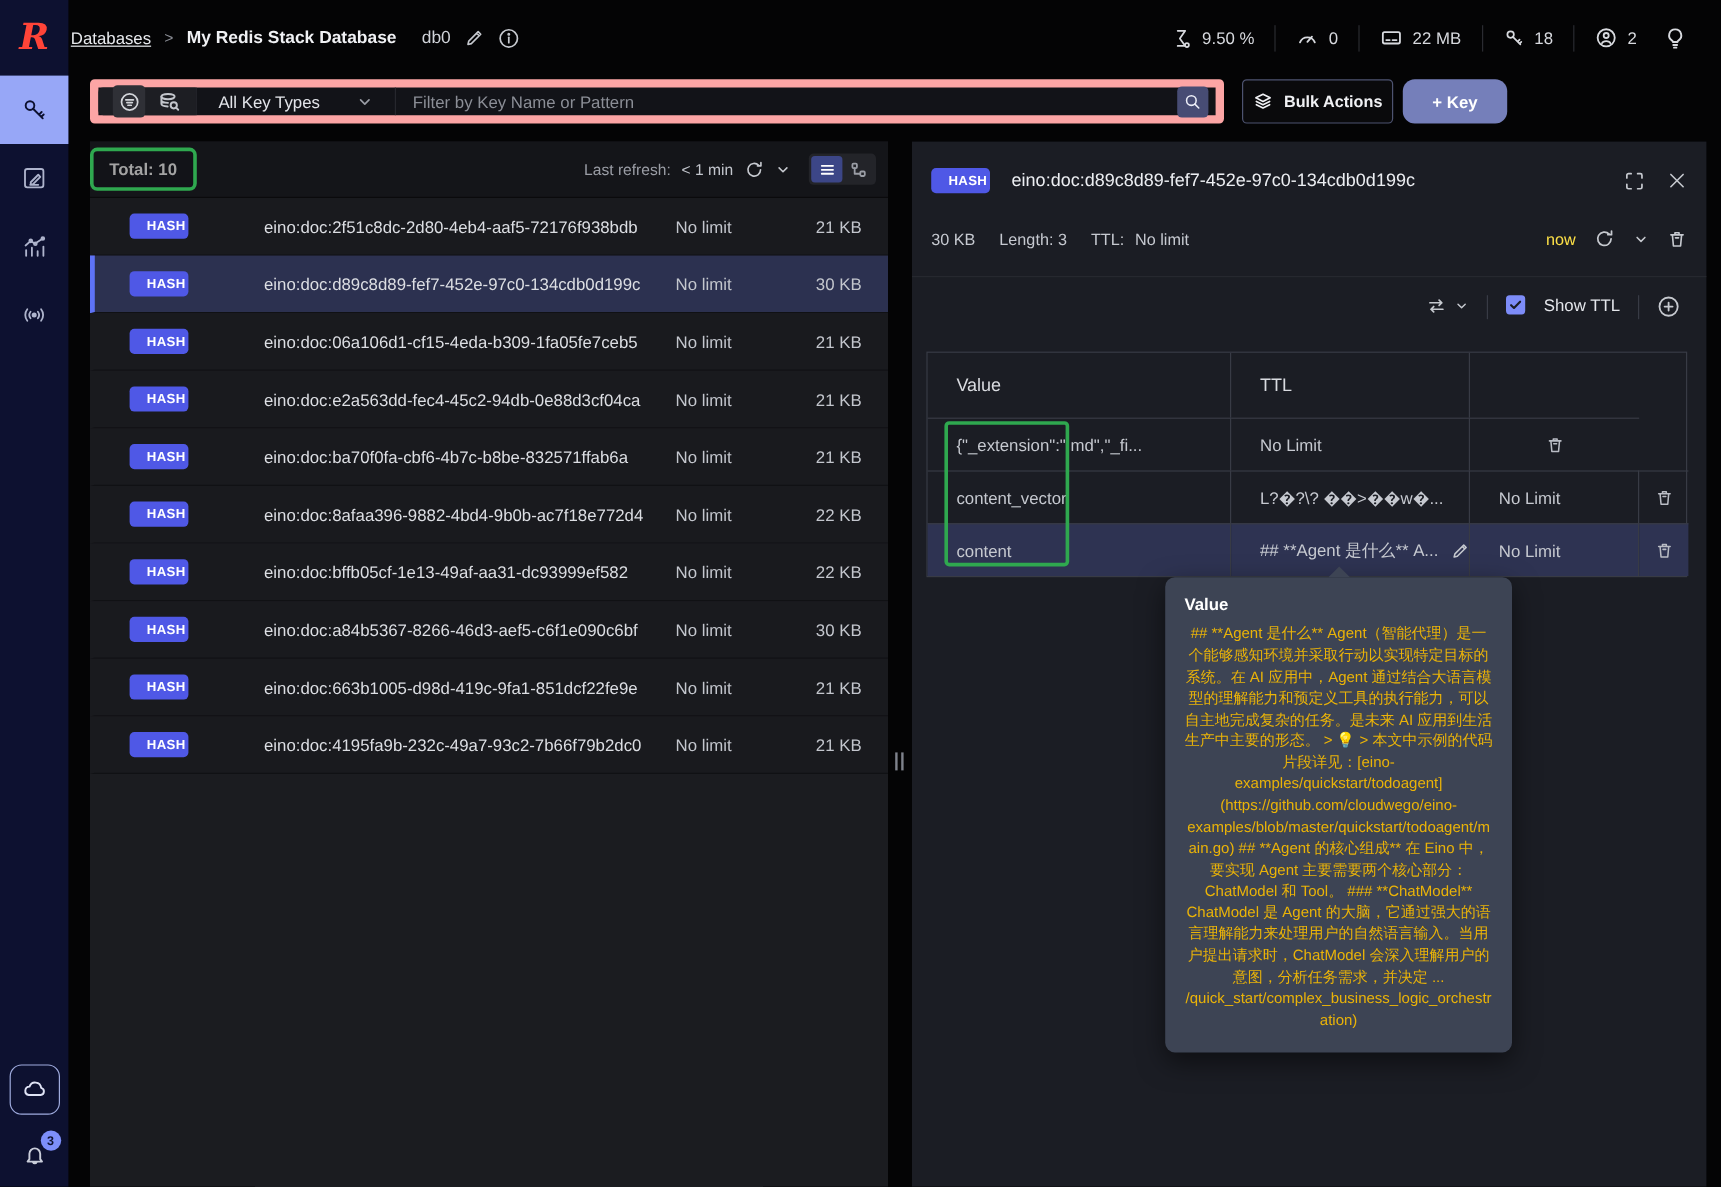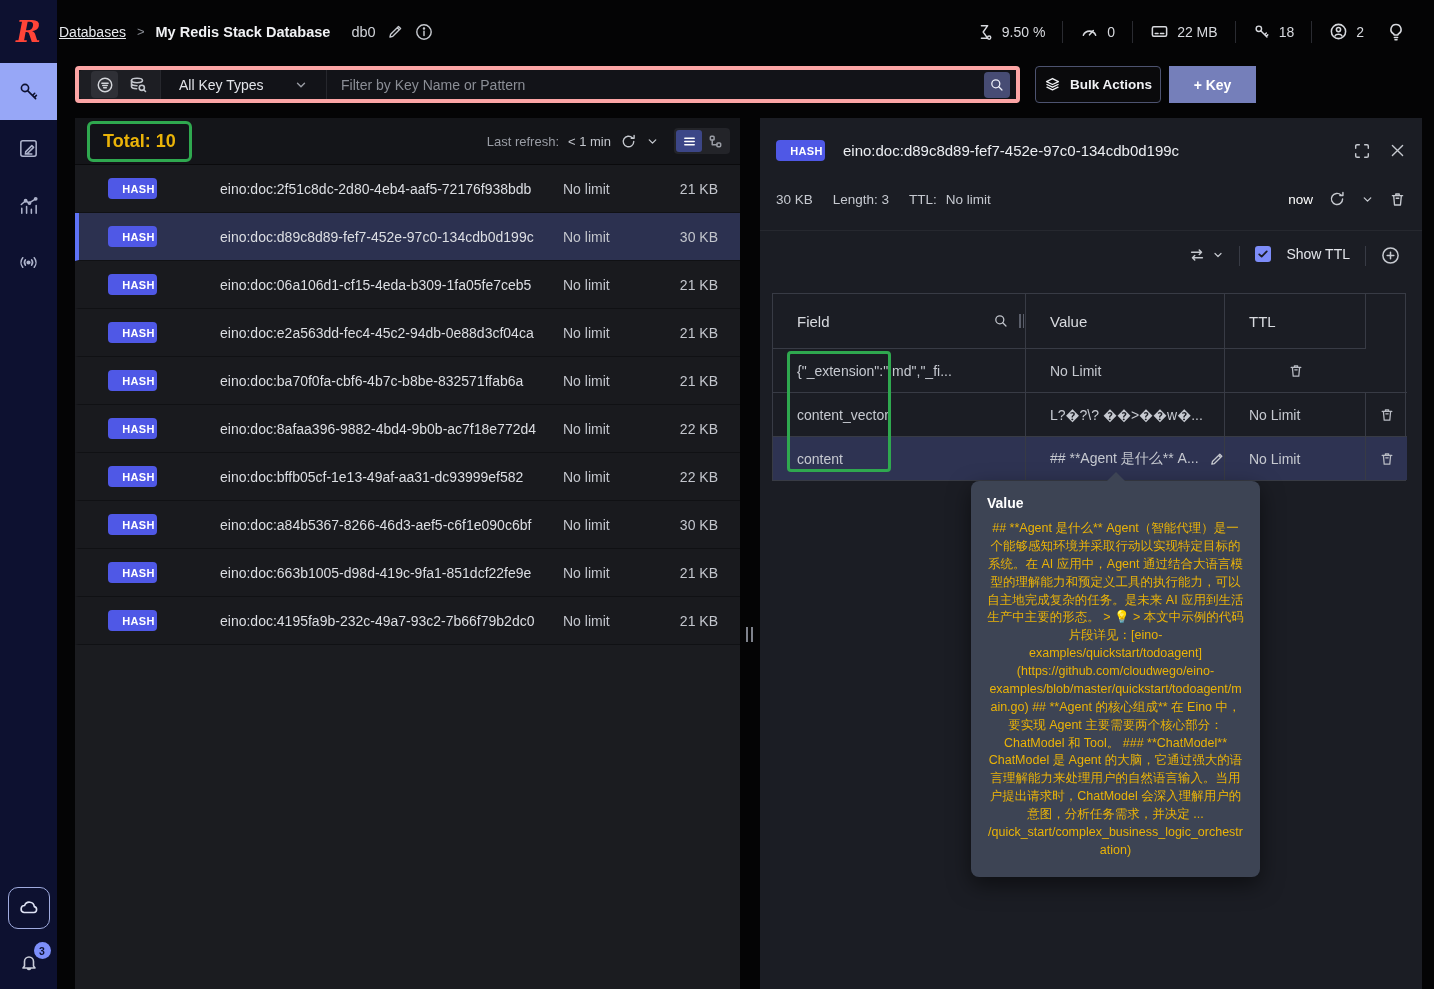--- a/index.html
+++ b/index.html
@@ -32,37 +32,37 @@
   .db-title { color:#f0f1f4; font-weight:bold; font-size:14.5px; }
   .db-index { color:#d0d3d9; font-size:14.5px; margin-left:10px; }
   .icon-btn { background:none; border:none; color:#c6c9cf; cursor:pointer; display:grid; place-items:center; padding:0; }
   .stats { margin-left:auto; margin-right:14px; display:flex; align-items:center; }
   .stat { display:flex; align-items:center; gap:8px; font-size:14px; color:#d7d9de; }
   .stat-sep { width:1px; height:22px; background:#2a2b31; margin:0 17px; }
   .bulb { margin-left:22px; color:#d7d9de; }
 
   
   .filterwrap { position:absolute; left:75px; top:66px; width:1351px; height:37px; display:flex; align-items:stretch; }
-  .filterbar { width:945px; background:#121318; border:4px solid #fca5a5; border-radius:4px; display:flex; align-items:center; }
+  .filterbar { width:945px; background:#121318; border:7px solid #fca5a5; border-radius:4px; display:flex; align-items:center; }
   .fb-icons { display:flex; align-items:center; gap:10px; padding:0 12px; height:100%; background:#1d1e23; border-radius:4px 0 0 4px; }
   .fb-filter-btn { width:27px; height:27px; background:#2f3036; border-radius:4px; display:grid; place-items:center; color:#d3d5da; cursor:pointer; }
   .fb-scan-btn { color:#c3c6cc; cursor:pointer; }
   .fb-sep { width:1px; height:100%; background:#26272d; }
   .fb-select { display:flex; align-items:center; gap:10px; padding:0 18px; width:165px; color:#e2e4e9; font-size:14px; cursor:pointer; }
   .fb-select .chev { margin-left:auto; color:#9a9da5; }
   .fb-input { flex:1; background:transparent; border:none; outline:none; color:#e2e4e9; font-size:14px; padding:0 14px; }
   .fb-input::placeholder { color:#8b8e96; }
   .fb-search-btn { width:26px; height:26px; margin-right:6px; background:#474c74; border-radius:4px; display:grid; place-items:center; color:#eceef8; cursor:pointer; flex:none; }
   .bulk-btn { margin-left:15px; width:126px; border:1px solid #4d5370; border-radius:4px; background:#0a0a0c; color:#f0f1f4; font-weight:bold; font-size:13.5px; display:flex; align-items:center; justify-content:center; gap:9px; cursor:pointer; }
-  .addkey-btn { margin-left:8px; width:87px; border:none; border-radius:0; background:#757fba; color:#ffffff; font-weight:bold; font-size:14px; cursor:pointer; }
+  .addkey-btn { margin-left:8px; width:87px; border:none; border-radius:10px; background:#757fba; color:#ffffff; font-weight:bold; font-size:14px; cursor:pointer; }
 
   
   .keypanel { position:absolute; left:75px; top:118px; width:665px; height:871px; background:#1b1c20; }
   .kl-head { height:47px; display:flex; align-items:center; background:#141519; border-bottom:1px solid #0a0a0c; }
-  .total-box { margin-left:12px; border:3px solid #2fa84f; border-radius:6px; padding:7px 13px; font-weight:bold; font-size:18px; color:#eab308; background:#121318; }
+  .total-box { margin-left:0; border:3px solid #2fa84f; border-radius:6px; padding:7px 13px; font-weight:bold; font-size:14px; color:#a3a3a3; background:#121318; }
   .kl-head-right { margin-left:auto; margin-right:10px; display:flex; align-items:center; gap:9px; color:#9a9da5; font-size:13px; }
   .kl-refresh-val { color:#c3c6cd; }
   .vt-group { display:flex; background:#232429; border-radius:4px; padding:2px; margin-left:6px; }
   .vt { width:26px; height:22px; display:grid; place-items:center; border-radius:3px; color:#9a9da5; cursor:pointer; }
   .vt.active { background:#3c4687; color:#fff; }
   .krow { height:48px; display:grid; grid-template-columns:112px 343px 100px 55px; align-items:center; background:#191a1e; border-left:4px solid transparent; border-bottom:1px solid #101114; padding-left:29px; padding-right:22px; cursor:pointer; }
   .krow.selected { background:#2c3150; border-left-color:#5e73f7; }
   .badge { display:inline-grid; place-items:center; width:49px; height:21px; background:#4f58e6; color:#fff; border-radius:4px; font-size:11px; font-weight:bold; letter-spacing:.3px;padding-left:12px; }
   .kname { font-size:14px; color:#dcdee3; white-space:nowrap; overflow:hidden; }
   .kttl { font-size:14px; color:#c3c6cd; }
@@ -71,21 +71,21 @@
   
   .split-handle { position:absolute; left:746px; top:627px; display:flex; gap:3px; cursor:col-resize; }
   .split-handle i { width:2px; height:15px; background:#7e828c; display:block; }
 
   
   .detpanel { position:absolute; left:760px; top:118px; width:662px; height:871px; background:#1b1d24; }
   .d-keyrow { position:absolute; left:16px; right:16px; top:22px; display:flex; align-items:center; gap:18px; }
   .d-keyname { flex:1; font-size:15px; color:#eceef2; white-space:nowrap; overflow:hidden; }
   .d-keyrow .icon-btn { color:#c6c9cf; }
   .d-inforow { position:absolute; left:16px; right:16px; top:72px; display:flex; align-items:center; gap:20px; font-size:13.5px; color:#c6c9d0; }
-  .d-info-right { margin-left:auto; display:flex; align-items:center; gap:15px; color:#ffffff; }
+  .d-info-right { margin-left:auto; display:flex; align-items:center; gap:15px; color:#fde047; }
   .d-sep-line { position:absolute; left:0; right:0; top:112px; border-top:1px solid #26282f; }
   .d-controls { position:absolute; right:22px; top:128px; display:flex; align-items:flex-start; gap:15px; color:#c0c3ca; }
   .d-ctl-sep { width:1px; height:20px; background:#383b45; }
   .checkbox { width:16px; height:16px; background:#7d8cf8; border-radius:3px; display:grid; place-items:center; color:#1b1d24; cursor:pointer; }
   .showttl-label { font-size:14px; color:#e4e6eb; }
 
   .d-table { position:absolute; left:12px; top:175px; width:634px; border:1px solid #383b45; }
   .trow { display:grid; grid-template-columns:253px 199px 141px 41px; }
   .trow > div { border-right:1px solid #383b45; display:flex; align-items:center; padding-left:24px; }
   .trow > div:last-child { border-right:none; padding-left:0; justify-content:center; }
@@ -494,33 +494,20 @@
           <svg class="i" width="19" height="19" viewBox="0 0 20 20">
             <circle cx="10" cy="10" r="8"></circle>
             <path d="M10 6.5 v7 M6.5 10 h7"></path>
           </svg>
         </span>
       </button>
   </div>
 
   <div class="d-table">
     <div class="trow thead">
-      <div class="th-field">
-        <span>Field</span>
-        <span class="th-search">
-            <svg class="i" width="16" height="16" viewBox="0 0 20 20">
-              <circle cx="8.5" cy="8.5" r="5"></circle>
-              <path d="M12.2 12.2 l4 4"></path>
-            </svg>
-          </span>
-        <span class="col-resize">
-            <i></i>
-            <i></i>
-          </span>
-      </div>
       <div>
           <span>Value</span>
         </div>
       <div>
           <span>TTL</span>
         </div>
       <div></div>
     </div>
 
     <div class="trow tbody">

